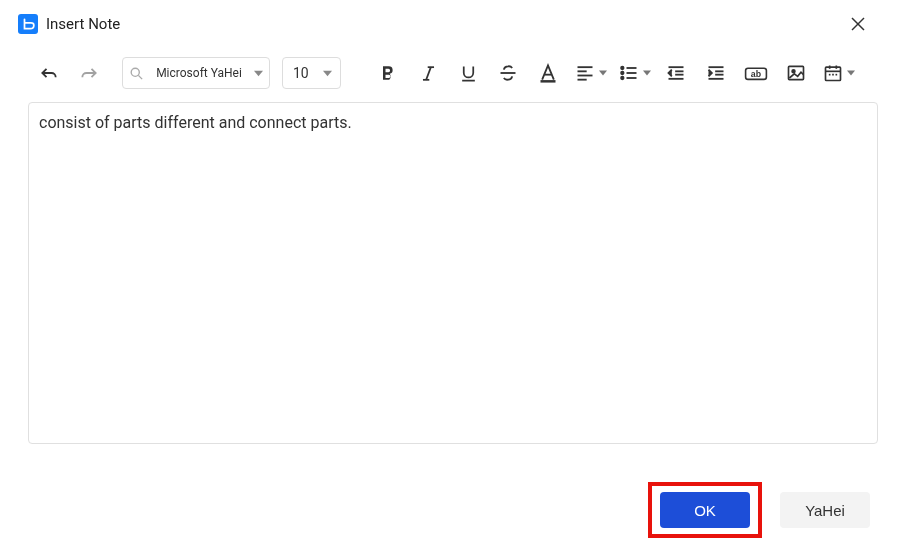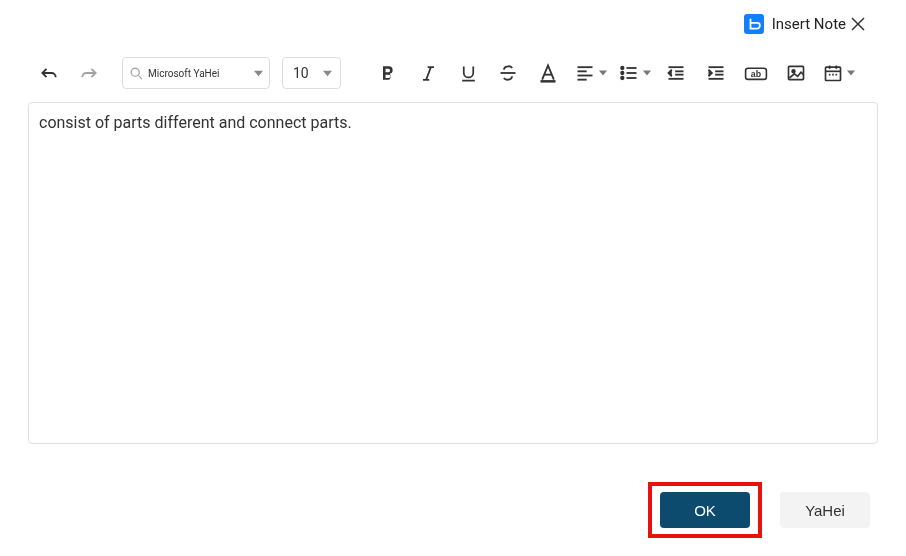--- a/index.html
+++ b/index.html
@@ -11,21 +11,21 @@
       font-family: -apple-system, BlinkMacSystemFont, "Segoe UI", Roboto, sans-serif;
       background: #fff;
       width: 906px;
       height: 556px;
       position: relative;
       color: #333;
     }
     .header {
       display: flex;
       align-items: center;
-      justify-content: flex-end;
+      justify-content: space-between;
       padding: 12px 36px 8px 18px;
     }
     .header-left {
       display: flex;
       align-items: center;
       gap: 8px;
     }
     .app-icon {
       width: 20px;
       height: 20px;
@@ -79,23 +79,24 @@
       height: 32px;
       padding: 0 6px 0 6px;
       gap: 4px;
       cursor: pointer;
       min-width: 148px;
     }
     .font-dropdown .search-ic {
       color: #999;
     }
     .font-name {
-      font-size: 10px;
+      font-size: 12px;
       color: #333;
       flex: 1;
+      text-align: center;
     }
     .size-dropdown {
       display: flex;
       align-items: center;
       justify-content: space-between;
       border: 1px solid #ddd;
       border-radius: 4px;
       height: 32px;
       padding: 0 8px 0 10px;
       cursor: pointer;
@@ -156,21 +157,21 @@
       height: 36px;
       border-radius: 4px;
       display: flex;
       align-items: center;
       justify-content: center;
       font-size: 15px;
       cursor: pointer;
       border: none;
     }
     .btn-ok {
-      background: #0c4a6e;
+      background: #1d4ed8;
       color: #fff;
       width: 90px;
     }
     .btn-cancel {
       background: #f3f3f3;
       color: #333;
       width: 90px;
     }
     svg { display: block; }
   </style>

